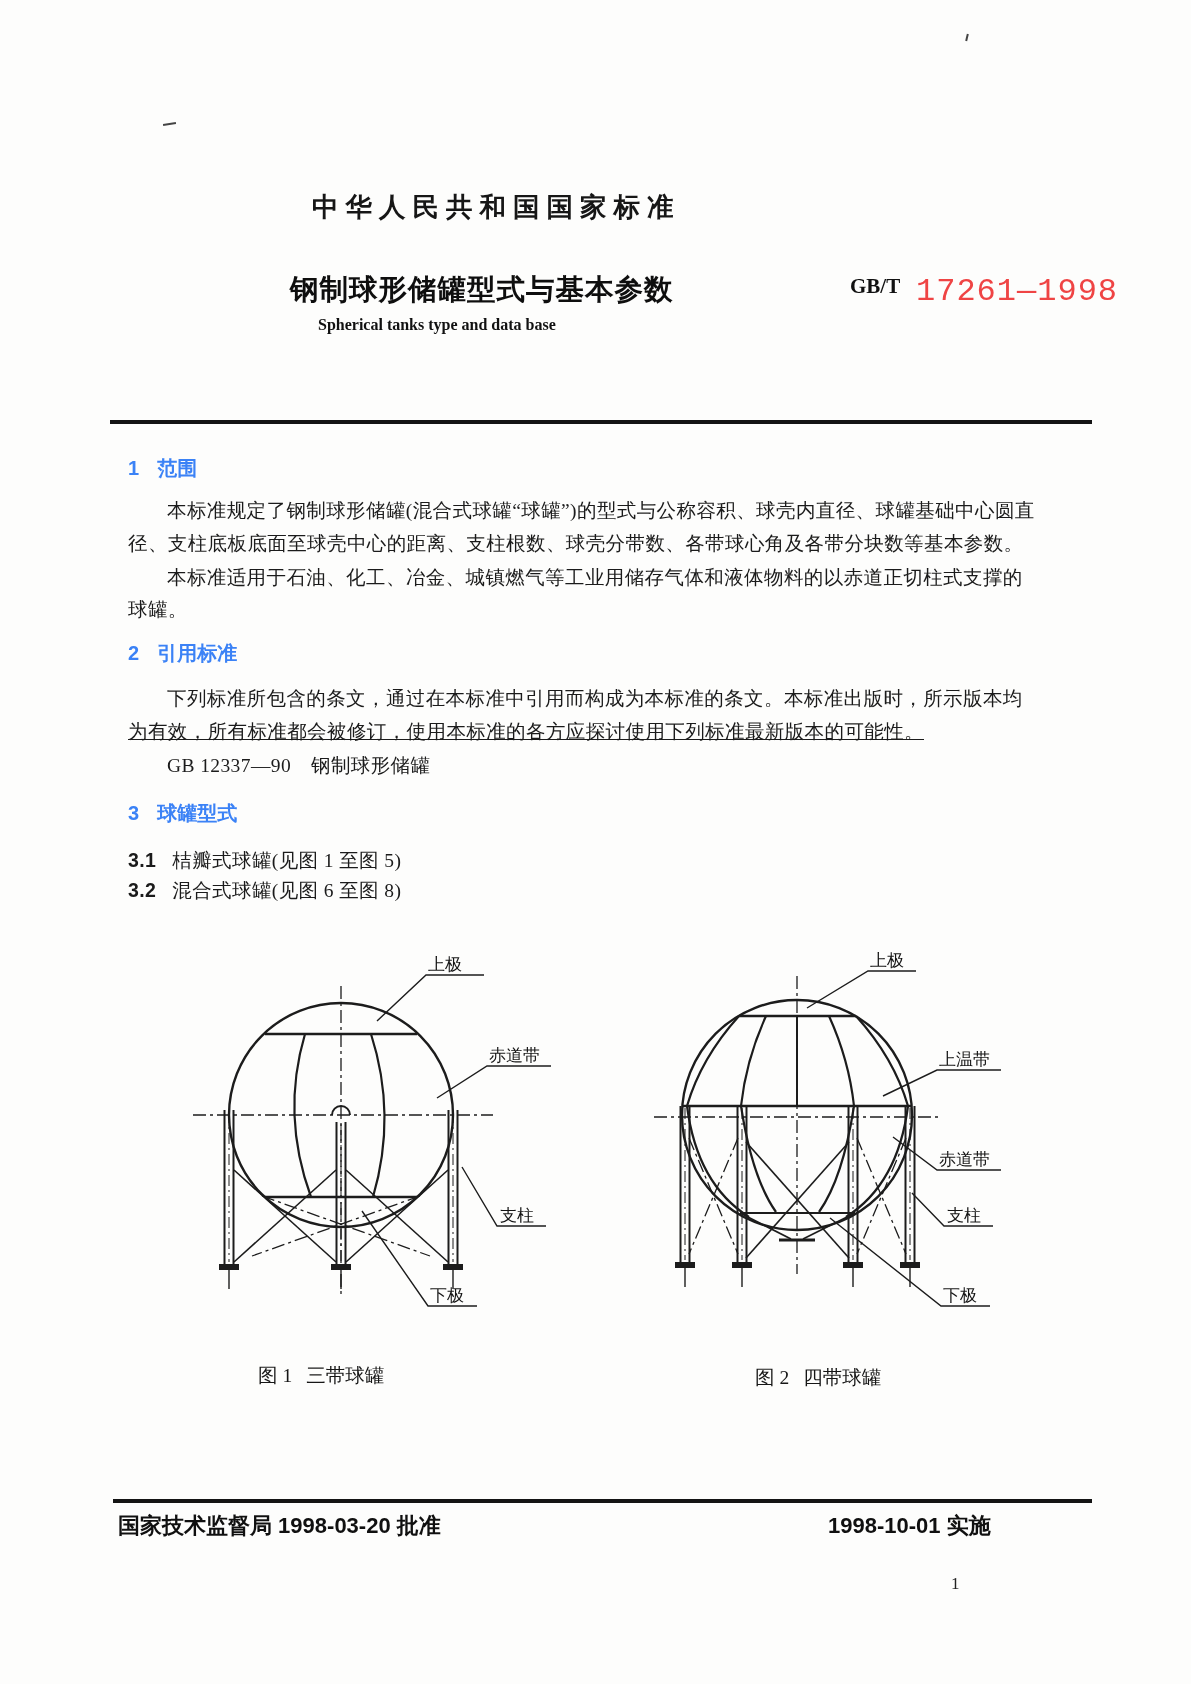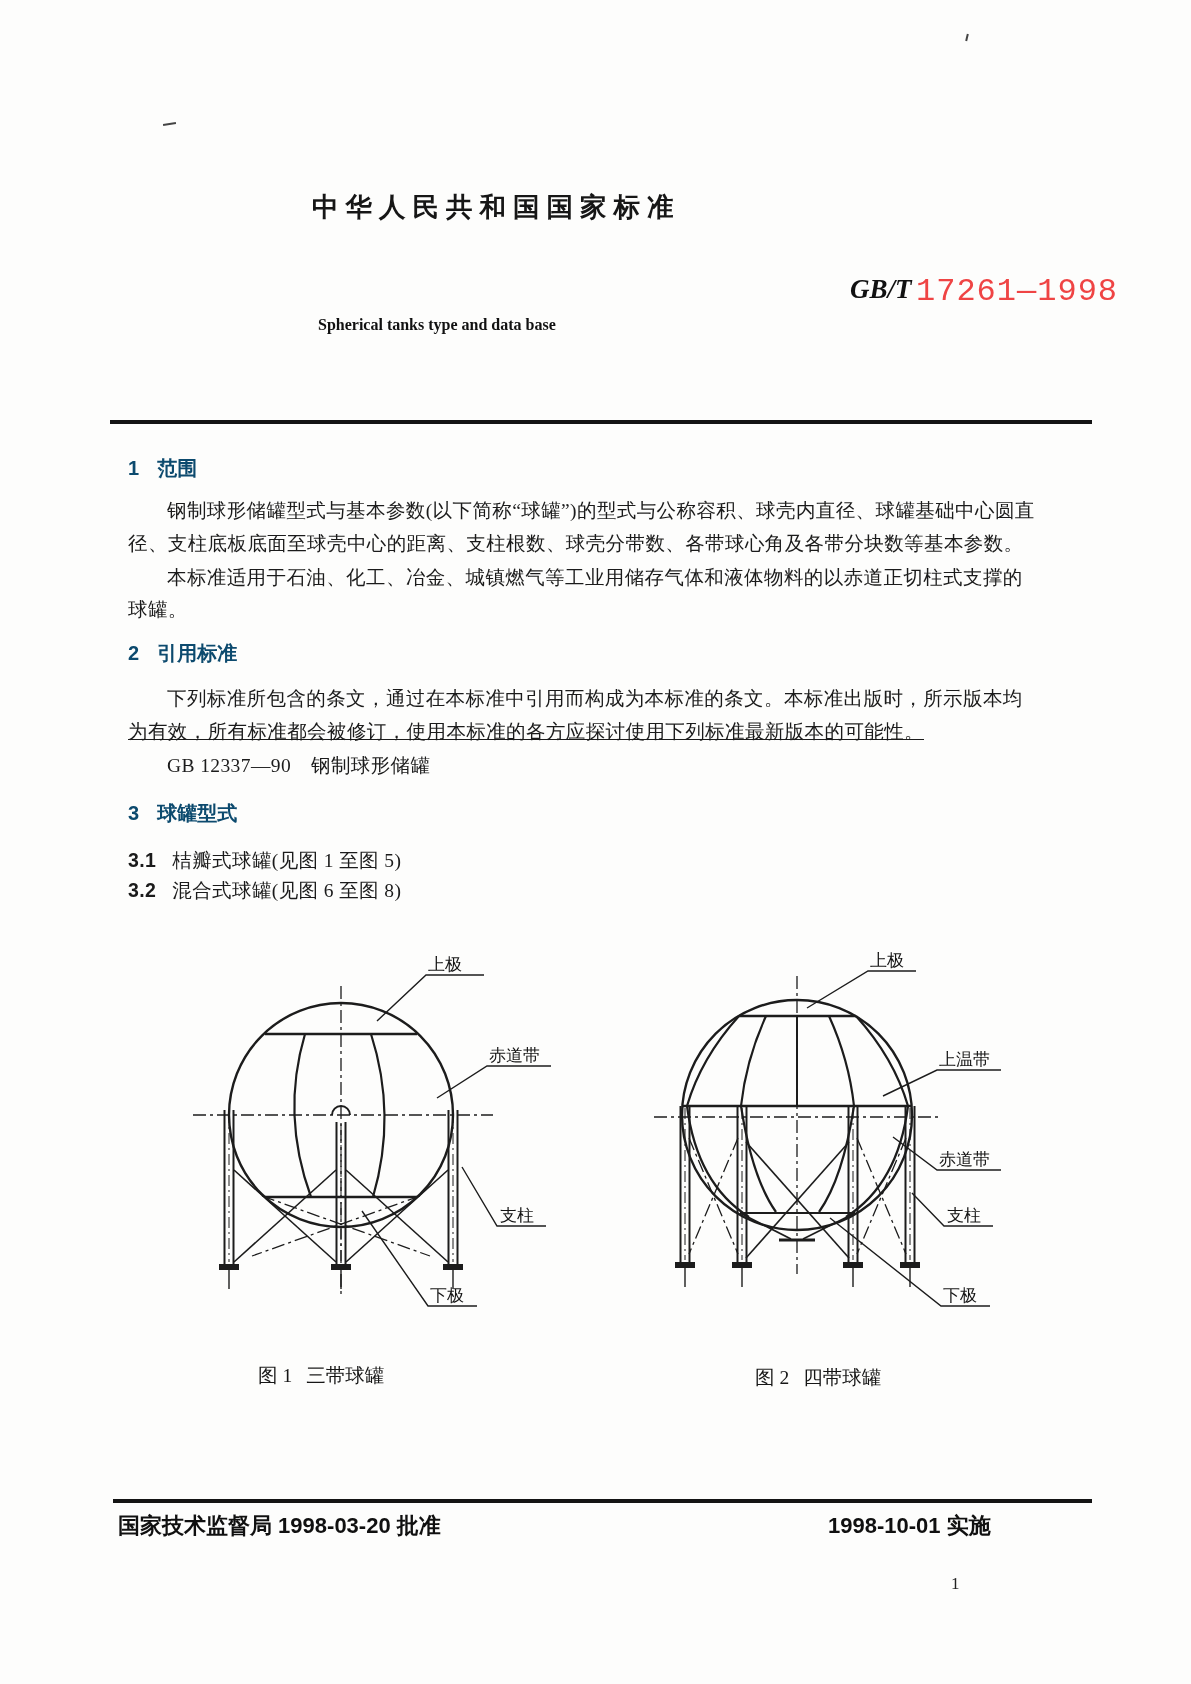--- a/index.html
+++ b/index.html
@@ -7,25 +7,25 @@
     position:relative;width:1191px;height:1684px;margin:0 auto;
     background:#fdfdfc;color:#1a1a1a;overflow:hidden;
     font-family:"Liberation Serif", serif;
     padding-left:13px;
   }
   .abs{position:absolute;white-space:nowrap;}
   .hei{font-family:"Liberation Sans", sans-serif;}
   .song{font-family:"Liberation Serif", serif;}
   .h1-std{font-size:26.5px;font-weight:700;letter-spacing:7px;color:#161616;}
   .doc-title{font-size:28.5px;font-weight:800;letter-spacing:1px;color:#0e0e0e;}
-  .std-code-prefix{font-size:27px;font-weight:700;color:#111;font-style:italic;}
+  .std-code-prefix{font-size:21px;font-weight:700;color:#111;}
   .std-code-number{font-family:Liberation Mono, monospace;font-size:32px;font-weight:500;letter-spacing:1px;color:#ef4444;}
   .en-title{font-size:16px;font-weight:700;color:#111;}
   .rule{position:absolute;background:#141414;}
-  .sec-head{font-size:20px;font-weight:700;color:#0c4a6e;}
+  .sec-head{font-size:20px;font-weight:700;color:#3b82f6;}
   .sec-head .no{margin-right:18px;}
   .bodyline{font-size:19.5px;letter-spacing:0.4px;color:#1b1b1b;}
   .indent{padding-left:39px;}
   .clause .no{font-family:"Liberation Sans", sans-serif;font-weight:700;margin-right:16px;}
   .caption{font-size:19.5px;color:#161616;}
   .caption .cap-no{margin-right:14px;}
   .footer-text{font-size:22px;font-weight:700;color:#101010;}
   .page-no{font-size:17px;color:#222;}
   .mark{position:absolute;background:#444;}
   svg text{font-family:"Liberation Serif", serif;font-size:17px;fill:#141414;}
@@ -33,30 +33,31 @@
 </style>
 </head>
 <body>
 
 <div class="page">
 
   <div class="mark" style="left:163px;top:123px;width:13px;height:2px;transform:rotate(-8deg);"></div>
   <div class="mark" style="left:966px;top:34px;width:2px;height:7px;transform:rotate(14deg);"></div>
 
   <div class="abs hei h1-std" style="left:312px;top:189px;">中华人民共和国国家标准</div>
+  <div class="abs hei doc-title" style="left:290px;top:271px;">钢制球形储罐型式与基本参数</div>
   <div class="abs song std-code-prefix" style="left:850px;top:274px;">GB/T</div>
   <div class="abs std-code-number" style="left:916px;top:273px;">17261—1998</div>
   <div class="abs song en-title" style="left:318px;top:316px;">Spherical tanks type and data base</div>
 
   <div class="rule" style="left:110px;top:420px;width:982px;height:4px;"></div>
 
   <div class="abs hei sec-head" style="left:128px;top:455px;">
     <span class="no">1</span><span>范围</span>
   </div>
-  <div class="abs song bodyline indent" style="left:128px;top:497px;">钢制球形储罐型式与基本参数(以下简称“球罐”)的型式与公称容积、球壳内直径、球罐基础中心圆直</div>
+  <div class="abs song bodyline indent" style="left:128px;top:497px;">本标准规定了钢制球形储罐(混合式球罐“球罐”)的型式与公称容积、球壳内直径、球罐基础中心圆直</div>
   <div class="abs song bodyline indent" style="left:128px;top:564px;">本标准适用于石油、化工、冶金、城镇燃气等工业用储存气体和液体物料的以赤道正切柱式支撑的</div>
   <div class="abs song bodyline" style="left:128px;top:530px;">径、支柱底板底面至球壳中心的距离、支柱根数、球壳分带数、各带球心角及各带分块数等基本参数。</div>
   <div class="abs song bodyline" style="left:128px;top:596px;">球罐。</div>
 
   <div class="abs hei sec-head" style="left:128px;top:640px;">
     <span class="no">2</span><span>引用标准</span>
   </div>
   <div class="abs song bodyline indent" style="left:128px;top:685px;">下列标准所包含的条文，通过在本标准中引用而构成为本标准的条文。本标准出版时，所示版本均</div>
   <div class="abs song bodyline" style="left:128px;top:718px;text-decoration:underline;">为有效，所有标准都会被修订，使用本标准的各方应探讨使用下列标准最新版本的可能性。</div>
   <div class="abs song bodyline indent" style="left:128px;top:752px;">GB 12337—90　钢制球形储罐</div>

